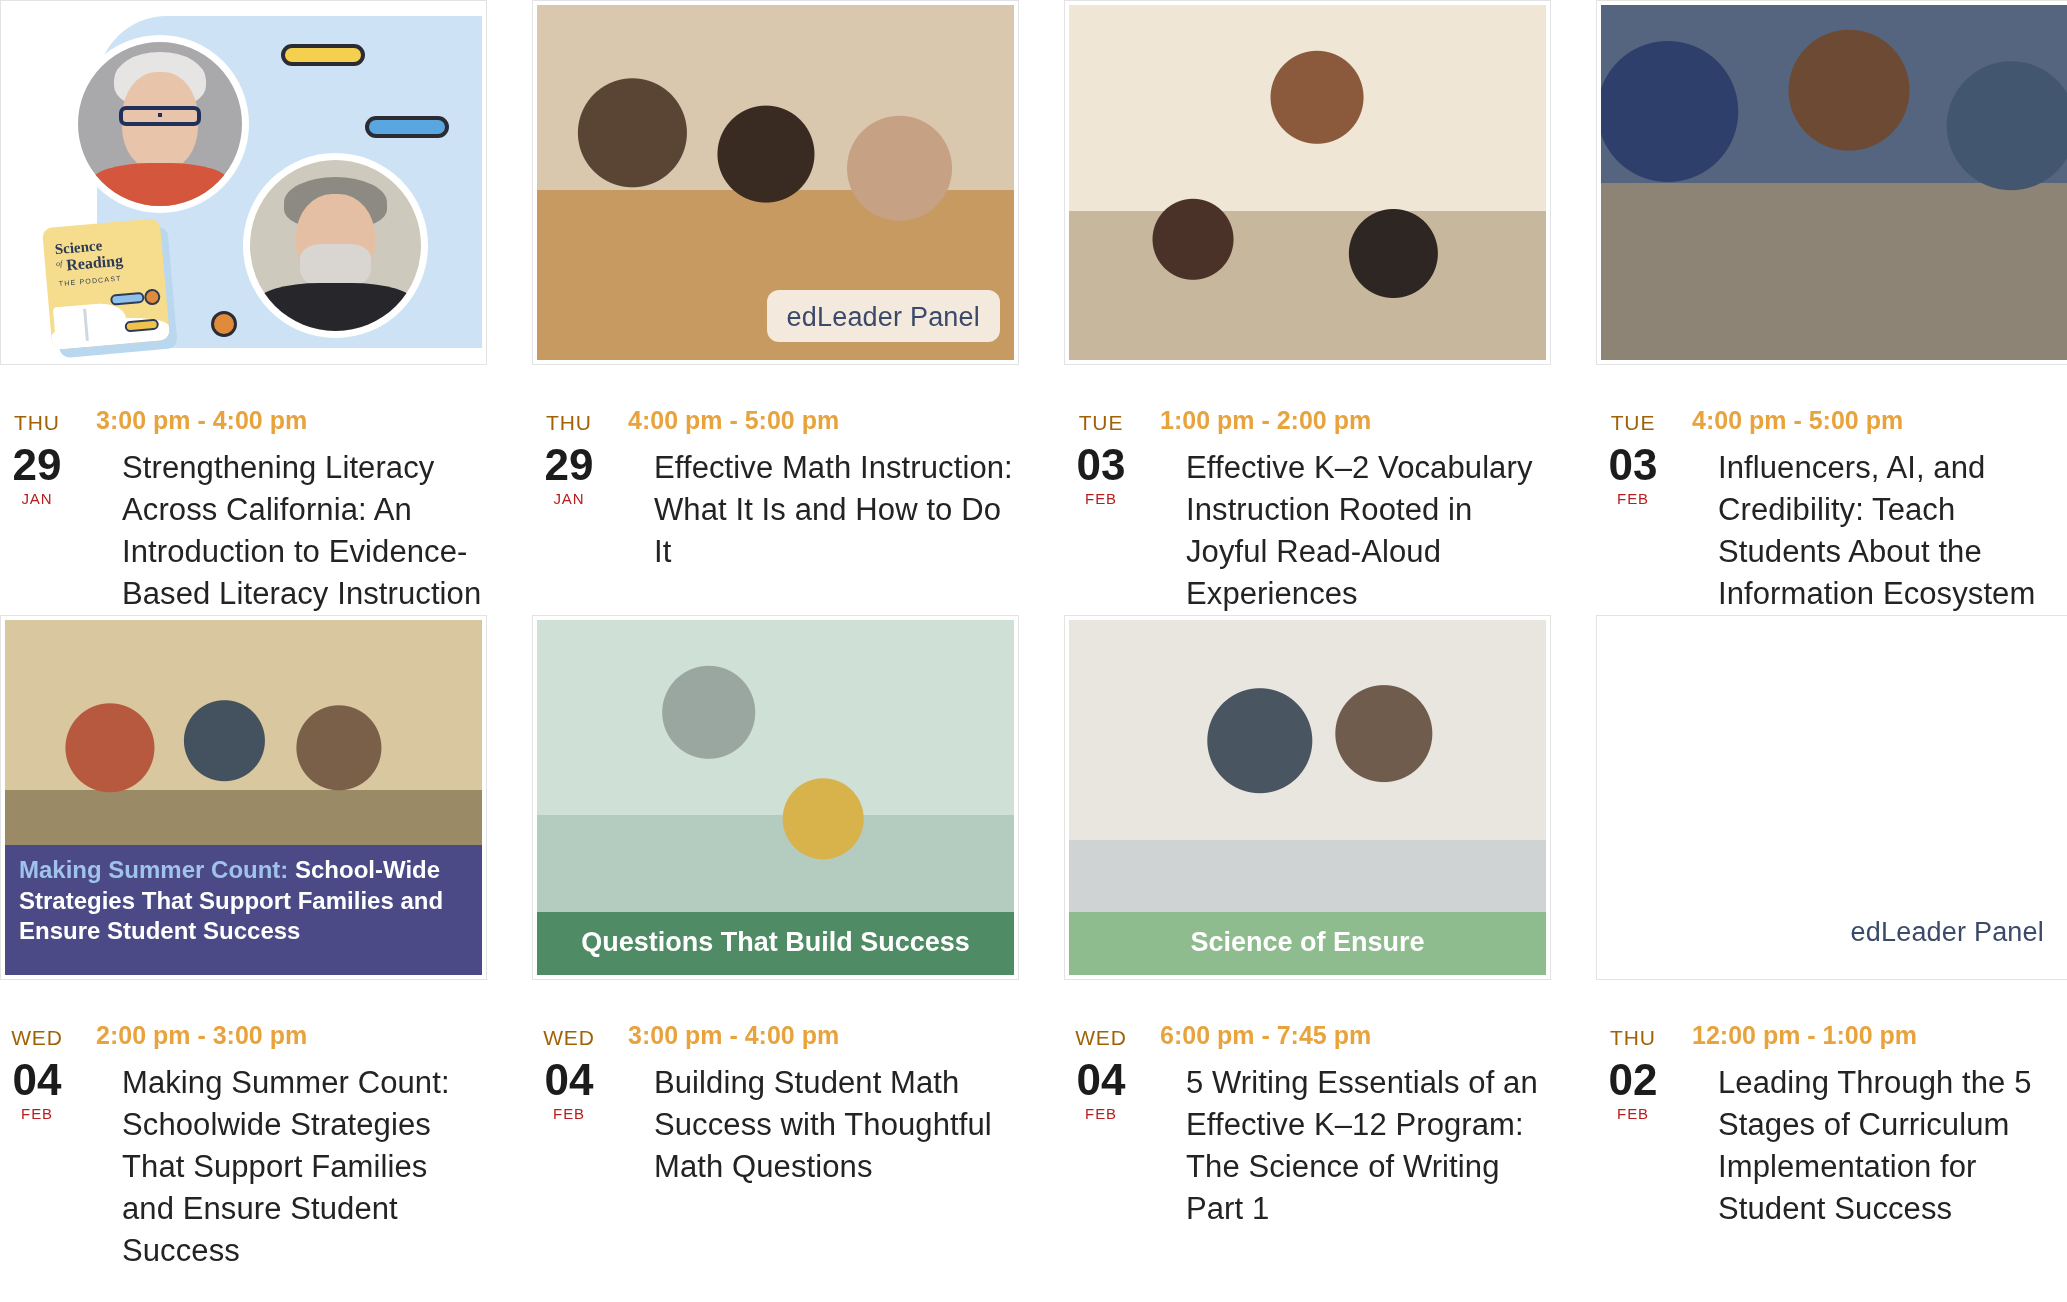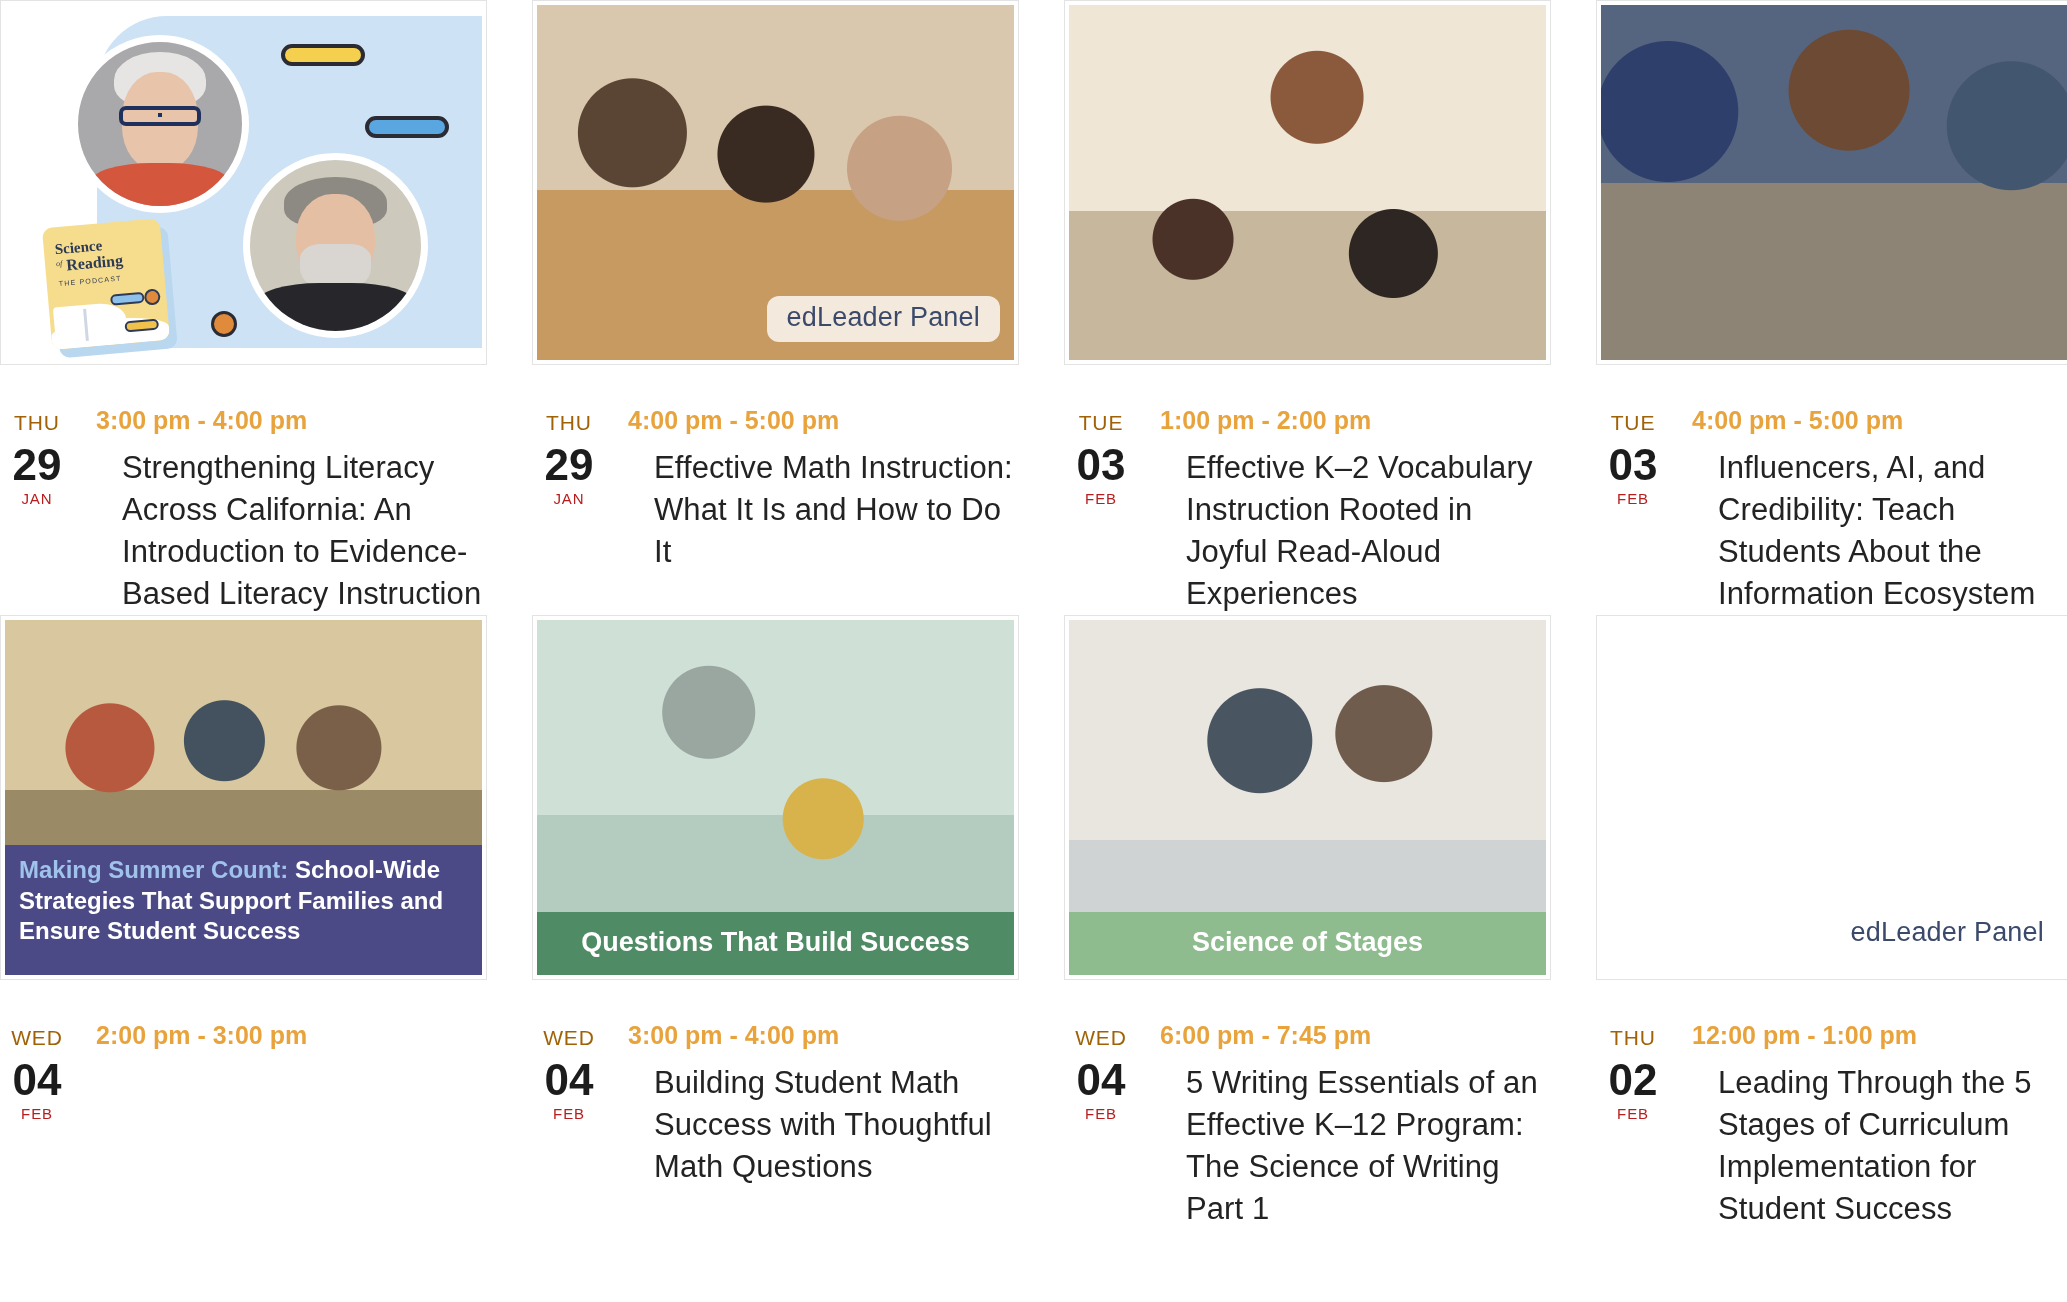--- a/index.html
+++ b/index.html
@@ -45,21 +45,21 @@
   .time { color: #e8a33d; font-size: 25px; font-weight: 700; line-height: 1.1; margin-bottom: 12px; }
   .title { font-size: 31px; color: #232323; line-height: 1.36; font-weight: 400; letter-spacing: .1px; margin-left: 26px; }
 
   
   .pill-badge {
     position: absolute;
     right: 14px; bottom: 18px;
     background: rgba(255,255,255,.78);
     color: #3b4a6b;
     font-size: 27px;
-    padding: 6px 20px 9px;
+    padding: 12px 20px 9px;
     border-radius: 12px;
     white-space: nowrap;
     letter-spacing: .2px;
   }
   .band {
     position: absolute;
     left: 0; right: 0; bottom: 0;
     padding: 13px 22px 16px;
     color: #ffffff;
     font-weight: 700;
@@ -278,20 +278,21 @@
       </div>
     </div>
     <div class="meta">
       <div class="datecol">
         <div class="dow">WED</div>
         <div class="daynum">04</div>
         <div class="mon">FEB</div>
       </div>
       <div class="body">
         <div class="time">2:00 pm - 3:00 pm</div>
+        <div class="title">Making Summer Count: Schoolwide Strategies That Support Families and Ensure Student Success</div>
       </div>
     </div>
   </div>
 
   <div class="card">
     <div class="thumb">
       <div class="thumb-inner">
         <div class="photo ph6"></div>
         <div class="band green-dark">Questions That Build Success</div>
       </div>
@@ -306,21 +307,21 @@
         <div class="time">3:00 pm - 4:00 pm</div>
         <div class="title">Building Student Math Success with Thoughtful Math Questions</div>
       </div>
     </div>
   </div>
 
   <div class="card">
     <div class="thumb">
       <div class="thumb-inner">
         <div class="photo ph7"></div>
-        <div class="band green-light">Science of Stages</div>
+        <div class="band green-light">Science of Ensure</div>
       </div>
     </div>
     <div class="meta">
       <div class="datecol">
         <div class="dow">WED</div>
         <div class="daynum">04</div>
         <div class="mon">FEB</div>
       </div>
       <div class="body">
         <div class="time">6:00 pm - 7:45 pm</div>

